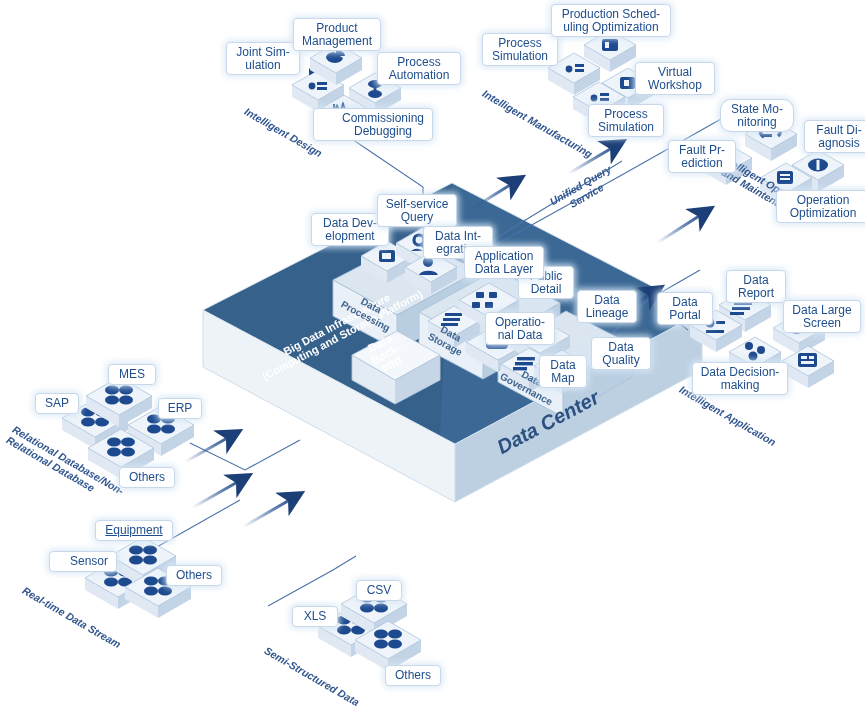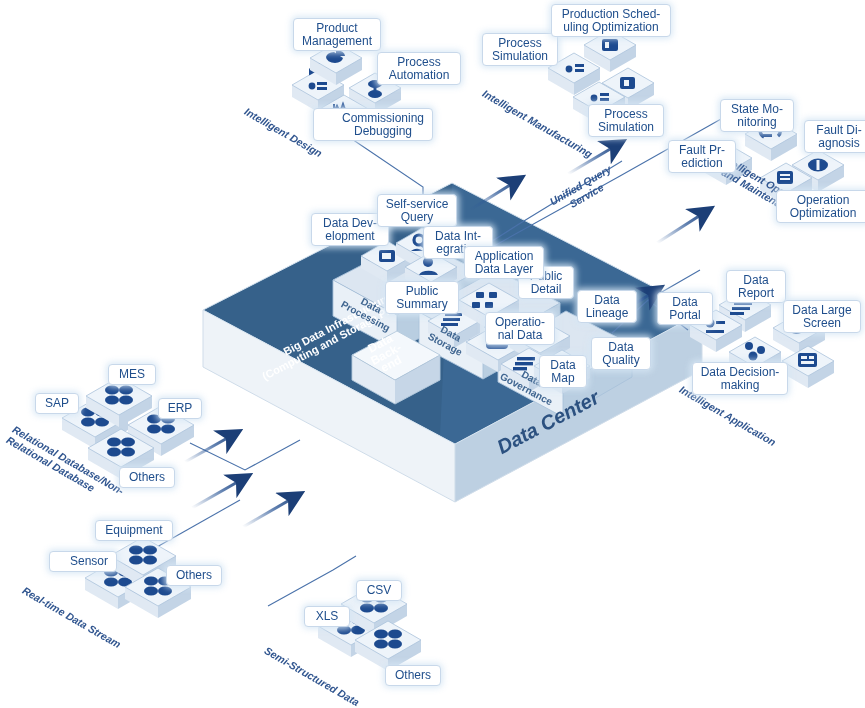--- a/index.html
+++ b/index.html
@@ -529,35 +529,39 @@
         <ellipse cx="381" cy="634" rx="7" ry="4.6"></ellipse>
             <ellipse cx="395" cy="634" rx="7" ry="4.6"></ellipse>
         <ellipse cx="381" cy="644" rx="7" ry="4.6"></ellipse>
             <ellipse cx="395" cy="644" rx="7" ry="4.6"></ellipse>
       </g>
     </g>
 
   </g>
 </svg>
 
+<div class="lbl" style="left:226px;top:42px;width:62px;">Joint Sim-
+ulation</div>
 <div class="lbl" style="left:293px;top:18px;width:76px;">Product
 Management</div>
 <div class="lbl" style="left:377px;top:52px;width:72px;">Process
 Automation</div>
 <div class="lbl" style="left:313px;top:108px;width:88px;padding-left:25px;">Commissioning
 Debugging</div>
 
 <div class="lbl" style="left:482px;top:33px;width:64px;">Process
 Simulation</div>
 <div class="lbl" style="left:551px;top:4px;width:108px;">Production Sched-
 uling Optimization</div>
+<div class="lbl" style="left:635px;top:62px;width:68px;">Virtual
+Workshop</div>
 <div class="lbl" style="left:588px;top:104px;width:64px;">Process
 Simulation</div>
 
-<div class="lbl" style="left:720px;top:99px;width:62px;">State Mo-
+<div class="lbl" style="left:720px;top:99px;width:62px;border-radius:11px;">State Mo-
 nitoring</div>
 <div class="lbl" style="left:668px;top:140px;width:56px;">Fault Pr-
 ediction</div>
 <div class="lbl" style="left:804px;top:120px;width:58px;">Fault Di-
 agnosis</div>
 <div class="lbl" style="left:776px;top:190px;width:82px;">Operation
 Optimization</div>
 
 <div class="lbl" style="left:726px;top:270px;width:48px;">Data
 Report</div>
@@ -568,46 +572,44 @@
 <div class="lbl" style="left:692px;top:362px;width:84px;">Data Decision-
 making</div>
 
 <div class="lbl" style="left:311px;top:213px;width:66px;">Data Dev-
 elopment</div>
 <div class="lbl" style="left:377px;top:194px;width:68px;">Self-service
 Query</div>
 <div class="lbl" style="left:423px;top:226px;width:58px;">Data Int-
 egration</div>
 
-<div class="lbl" style="left:385px;top:281px;width:62px;">Public
-Summary</div>
 <div class="lbl" style="left:518px;top:266px;width:44px;">Public
 Detail</div>
 
 <div class="lbl" style="left:464px;top:246px;width:68px;">Application
 Data Layer</div>
 <div class="lbl" style="left:485px;top:312px;width:58px;">Operatio-
 nal Data</div>
 
 <div class="lbl" style="left:577px;top:290px;width:48px;">Data Lineage</div>
 <div class="lbl" style="left:539px;top:355px;width:36px;">Data
 Map</div>
 <div class="lbl" style="left:591px;top:337px;width:48px;">Data
 Quality</div>
 
 <div class="lbl" style="left:35px;top:393px;width:32px;">SAP</div>
 <div class="lbl" style="left:108px;top:364px;width:36px;">MES</div>
 <div class="lbl" style="left:158px;top:398px;width:32px;">ERP</div>
 <div class="lbl" style="left:119px;top:467px;width:44px;">Others</div>
 
 <div class="lbl" style="left:49px;top:551px;width:44px;padding-left:17px;">Sensor</div>
-<div class="lbl" style="left:95px;top:520px;width:66px;">Equipment</div>
+<div class="lbl" style="left:95px;top:520px;width:66px;text-decoration:underline;">Equipment</div>
 <div class="lbl" style="left:166px;top:565px;width:44px;">Others</div>
 
-<div class="lbl" style="left:304px;top:606px;width:34px;">XLS</div>
+<div class="lbl" style="left:292px;top:606px;width:34px;">XLS</div>
 <div class="lbl" style="left:356px;top:580px;width:34px;">CSV</div>
 <div class="lbl" style="left:385px;top:665px;width:44px;">Others</div>
 
 <div class="cap plain" style="left:248px;top:106px;transform:rotate(30deg);">Intelligent Design</div>
 <div class="cap plain" style="left:486px;top:88px;transform:rotate(30deg);">Intelligent Manufacturing</div>
 <div class="cap plain" style="left:724px;top:152px;transform:rotate(30deg);text-align:center;">Intelligent Operation
 and Maintenance</div>
 <div class="cap plain" style="left:683px;top:384px;transform:rotate(30deg);">Intelligent Application</div>
 <div class="cap plain" style="left:16px;top:424px;transform:rotate(30deg);">Relational Database/Non-
 Relational Database</div>

